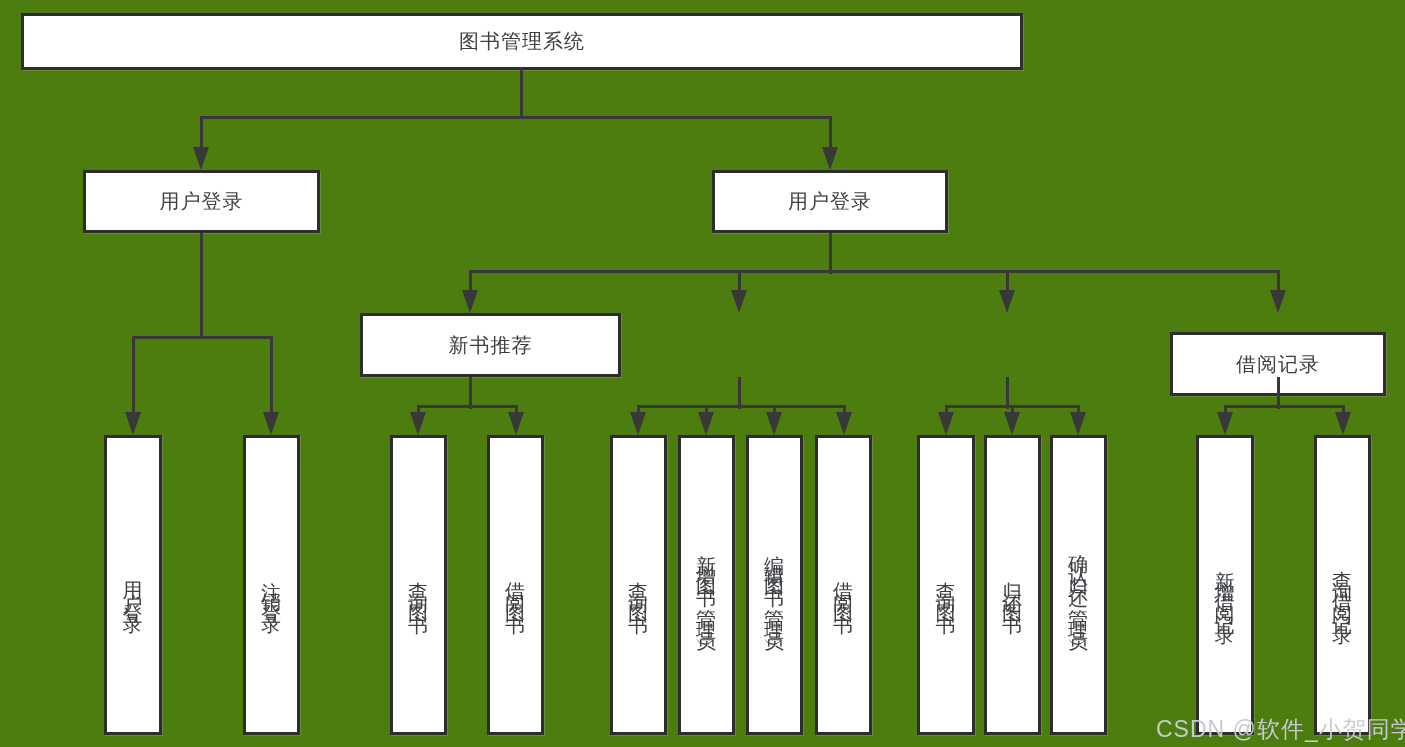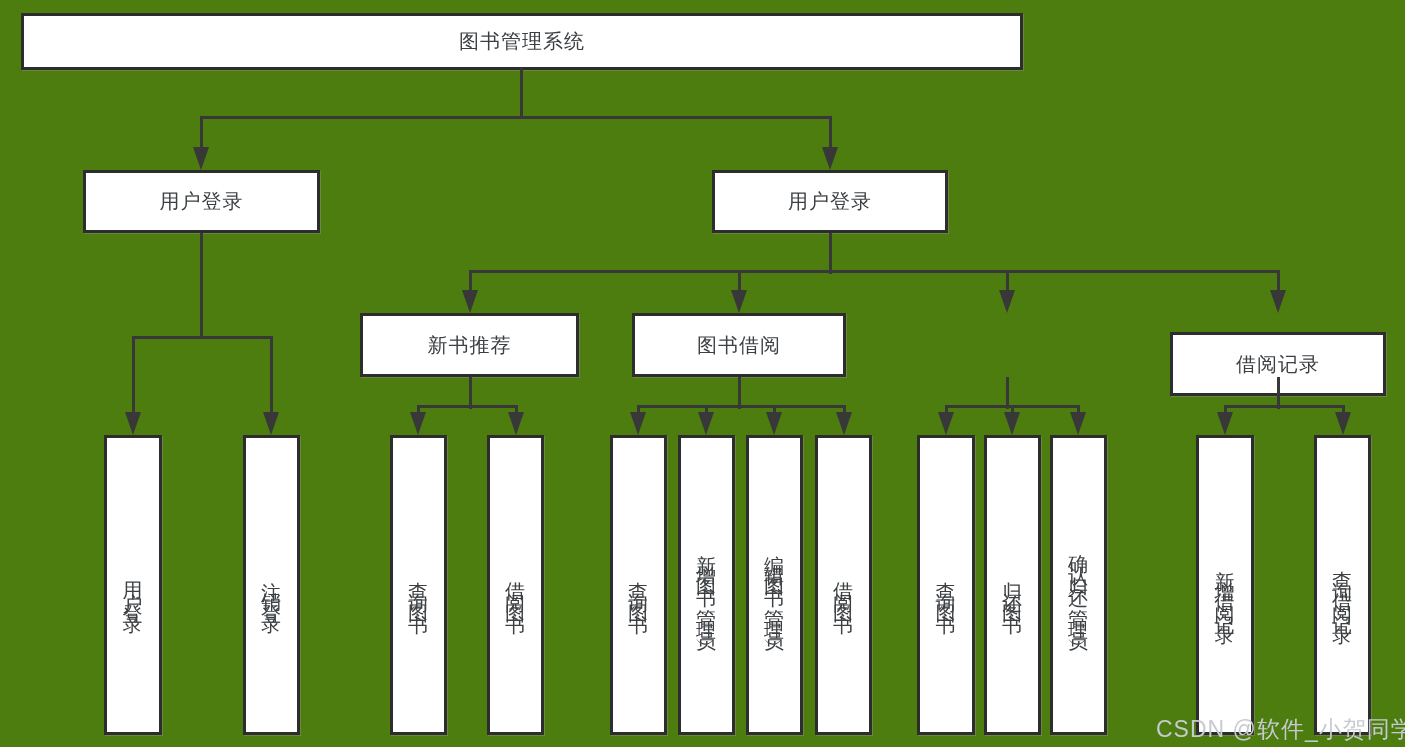--- a/index.html
+++ b/index.html
@@ -54,22 +54,21 @@
 </head>
 <body>
 
 <div class="stage" style="--border: #2d2d2d; --line: #383838; --wm: #c7cad0;">
 
   <div class="node h" id="root" style="left: 21px; top: 13px; width: 1002px; height: 57px;">图书管理系统</div>
 
   <div class="node h" id="user_login" style="left: 83px; top: 170px; width: 237px; height: 63px;">用户登录</div>
   <div class="node h" id="book_mgmt" style="left: 712px; top: 170px; width: 236px; height: 63px;">用户登录</div>
 
-  <div class="node h" id="new_book" style="left: 360px; top: 313px; width: 219px; height: 64px; text-align: right;">新书推荐</div>
-  <div class="node h" id="book_borrow" style="left: 632px; top: 313px; width: 214px; height: 64px;">图书借阅</div>
+  <div class="node h" id="new_book" style="left: 360px; top: 313px; width: 261px; height: 64px; text-align: right;">新书推荐</div>
   <div class="node h" id="borrow_records" style="left: 1170px; top: 332px; width: 216px; height: 64px;">借阅记录</div>
 
   <div class="node v" id="leaf_user_login" style="left: 104px; top: 435px; width: 58px; height: 300px;">用户登录</div>
   <div class="node v" id="leaf_logout" style="left: 243px; top: 435px; width: 57px; height: 300px;">注销登录</div>
   <div class="node v" id="leaf_new_query" style="left: 390px; top: 435px; width: 57px; height: 300px;">查询图书</div>
   <div class="node v" id="leaf_new_borrow" style="left: 487px; top: 435px; width: 57px; height: 300px;">借阅图书</div>
   <div class="node v" id="leaf_bor_query" style="left: 610px; top: 435px; width: 57px; height: 300px;">查询图书</div>
   <div class="node v" id="leaf_bor_add" style="left: 678px; top: 435px; width: 57px; height: 300px;">新增图书（管理员）</div>
   <div class="node v" id="leaf_bor_edit" style="left: 746px; top: 435px; width: 57px; height: 300px;">编辑图书（管理员）</div>
   <div class="node v" id="leaf_bor_borrow" style="left: 815px; top: 435px; width: 57px; height: 300px;">借阅图书</div>

